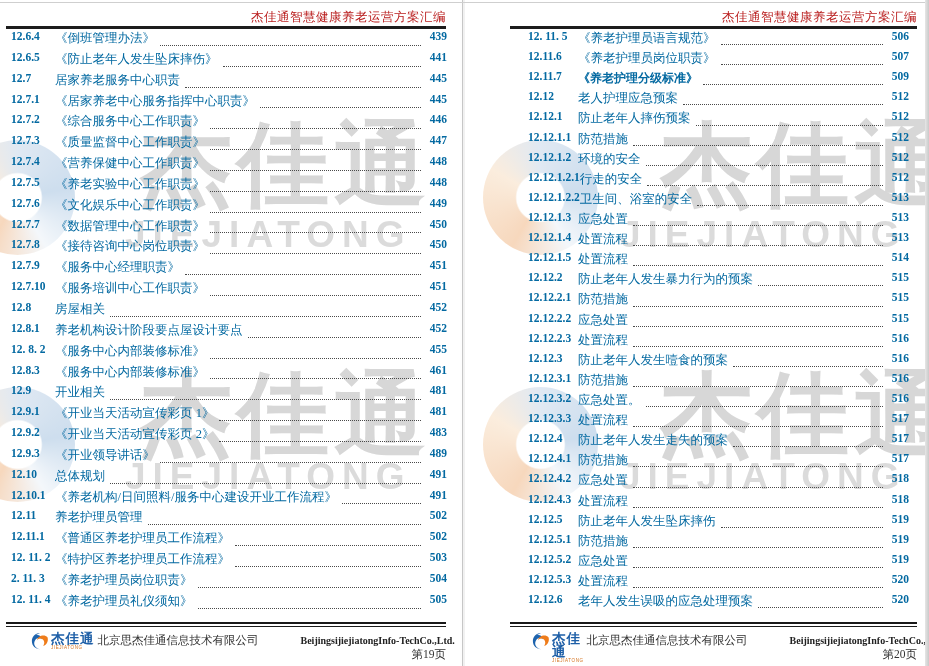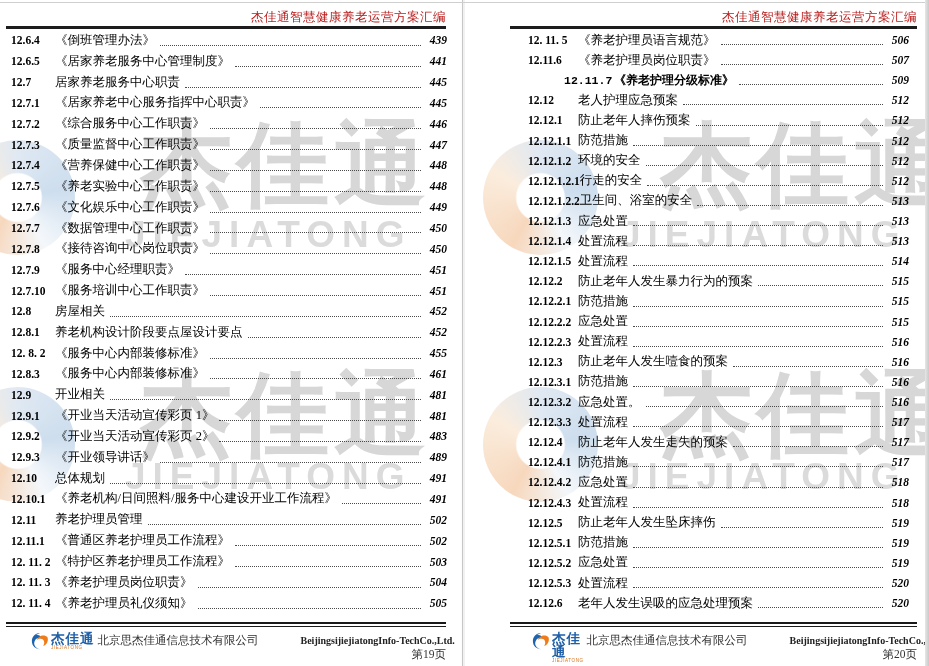--- a/index.html
+++ b/index.html
@@ -27,28 +27,28 @@
     font-size:37px;line-height:1;letter-spacing:7px;color:#dadada;opacity:.95;}
 
   
   .page-header-title{position:absolute;top:9px;right:var(--content-r);z-index:2;
     font-size:12.5px;letter-spacing:.5px;color:#b91c1c;}
   .header-rule{position:absolute;top:26px;left:var(--content-l);right:var(--content-r);
     height:2.5px;background:#1c1c1c;z-index:2;}
 
   
   .toc{position:absolute;top:30px;left:var(--toc-l);right:var(--toc-r);z-index:2;}
-  .toc-row{display:flex;align-items:center;height:var(--row-h);font-size:12.5px;color:#000000;}
+  .toc-row{display:flex;align-items:flex-start;height:var(--row-h);font-size:12.5px;color:#0369a1;}
   .toc-row .num{font-weight:bold;font-size:11.5px;min-width:var(--num-w);white-space:pre;}
   .toc-row .title{white-space:nowrap;}
   .toc-row .dots{flex:1;border-bottom:1.6px dotted #4a4a4a;align-self:flex-end;margin:0 2px 5px 5px;min-width:10px;}
-  .toc-row .pg{font-weight:bold;font-size:11.5px;min-width:24px;text-align:right;white-space:nowrap;font-style:italic;}
+  .toc-row .pg{font-weight:bold;font-size:11.5px;min-width:24px;text-align:right;white-space:nowrap;}
   .toc-row.bold{font-weight:bold;}
   .toc-row.bold .title{font-family:"Liberation Sans","DejaVu Sans",sans-serif;font-size:12px;}
-  .toc-row.bold .num{font-family:Liberation Mono, monospace;margin-left:36px;}
+  .toc-row.bold .num{font-family:Liberation Serif, serif;}
 
   
   .footer-rule-a{position:absolute;top:622px;left:var(--content-l);right:var(--content-r);height:2px;background:#191919;z-index:2;}
   .footer-rule-b{position:absolute;top:626px;left:var(--content-l);right:var(--content-r);height:1px;background:#191919;z-index:2;}
   .footer-row{position:absolute;top:631px;left:var(--footer-x);display:flex;align-items:flex-start;z-index:2;}
   .logo-mark{width:20px;height:20px;flex:0 0 auto;}
   .logo-textcol{display:flex;flex-direction:column;margin-left:1px;margin-top:1px;}
   .logo-cn{font-size:13.5px;font-weight:bold;color:#1e5fa7;line-height:13px;letter-spacing:1px;font-family:"Liberation Sans","DejaVu Sans",sans-serif;}
   .logo-sub{font-size:4.5px;color:#d4711c;letter-spacing:.6px;line-height:5px;font-family:"Liberation Sans","DejaVu Sans",sans-serif;}
   .company-cn{font-size:11.5px;color:#2f2f2f;line-height:19px;margin-left:3px;white-space:nowrap;}
@@ -76,21 +76,21 @@
 
     <div class="toc">
         <div class="toc-row">
           <span class="num">12.6.4</span>
           <span class="title">《倒班管理办法》</span>
           <span class="dots"></span>
           <span class="pg">439</span>
         </div>
         <div class="toc-row">
           <span class="num">12.6.5</span>
-          <span class="title">《居家养老服务中心管理制度》</span>
+          <span class="title">《防止老年人发生坠床摔伤》</span>
           <span class="dots"></span>
           <span class="pg">441</span>
         </div>
         <div class="toc-row">
           <span class="num">12.7</span>
           <span class="title">居家养老服务中心职责</span>
           <span class="dots"></span>
           <span class="pg">445</span>
         </div>
         <div class="toc-row">
@@ -225,21 +225,21 @@
           <span class="dots"></span>
           <span class="pg">502</span>
         </div>
         <div class="toc-row">
           <span class="num">12. 11. 2</span>
           <span class="title">《特护区养老护理员工作流程》</span>
           <span class="dots"></span>
           <span class="pg">503</span>
         </div>
         <div class="toc-row">
-          <span class="num">12. 11. 3</span>
+          <span class="num">2. 11. 3</span>
           <span class="title">《养老护理员岗位职责》</span>
           <span class="dots"></span>
           <span class="pg">504</span>
         </div>
         <div class="toc-row">
           <span class="num">12. 11. 4</span>
           <span class="title">《养老护理员礼仪须知》</span>
           <span class="dots"></span>
           <span class="pg">505</span>
         </div>

